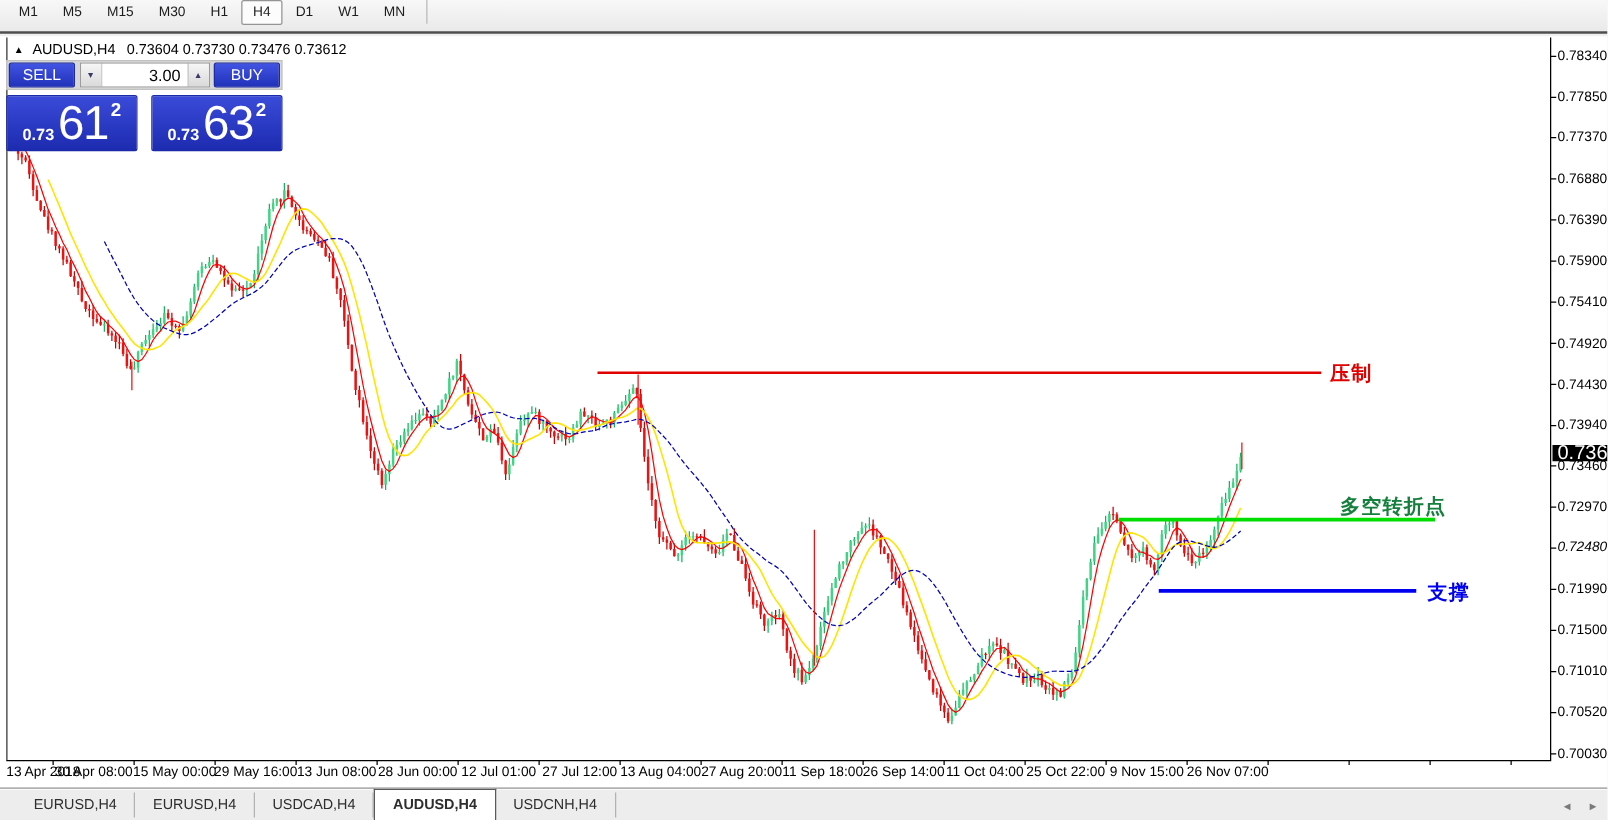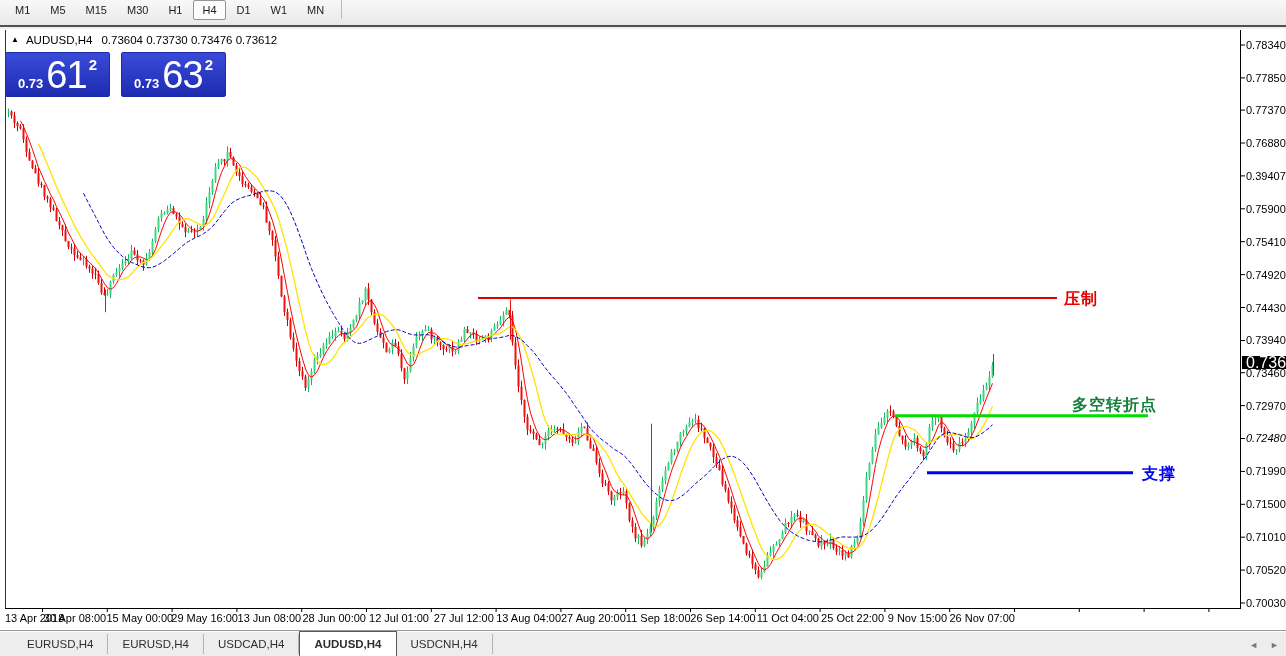--- a/index.html
+++ b/index.html
@@ -174,21 +174,21 @@
   <div class="chart-title">
     <span class="tri">▲</span>
     <span class="sym">AUDUSD,H4</span>
     <span class="ohlc">0.73604 0.73730 0.73476 0.73612</span>
   </div>
   <div class="price-tag" style="top: 356.476px;">0.73612</div>
 <div class="pxlabel" style="top: 39px;">0.78340</div>
     <div class="pxlabel" style="top: 71.9025px;">0.77850</div>
     <div class="pxlabel" style="top: 104.134px;">0.77370</div>
     <div class="pxlabel" style="top: 137.036px;">0.76880</div>
-    <div class="pxlabel" style="top: 169.939px;">0.39407</div>
+    <div class="pxlabel" style="top: 169.939px;">0.76390</div>
     <div class="pxlabel" style="top: 202.841px;">0.75900</div>
     <div class="pxlabel" style="top: 235.744px;">0.75410</div>
     <div class="pxlabel" style="top: 268.646px;">0.74920</div>
     <div class="pxlabel" style="top: 301.549px;">0.74430</div>
     <div class="pxlabel" style="top: 334.451px;">0.73940</div>
     <div class="pxlabel" style="top: 366.682px;">0.73460</div>
     <div class="pxlabel" style="top: 399.585px;">0.72970</div>
     <div class="pxlabel" style="top: 432.487px; font-style: italic;">0.72480</div>
     <div class="pxlabel" style="top: 465.39px;">0.71990</div>
     <div class="pxlabel" style="top: 498.292px;">0.71500</div>
@@ -210,20 +210,33 @@
     <div class="txlabel" style="left: 787.8px; transform: translateX(-50%);">11 Oct 04:00</div>
     <div class="txlabel" style="left: 852.6px; transform: translateX(-50%);">25 Oct 22:00</div>
     <div class="txlabel" style="left: 917.4px; transform: translateX(-50%);">9 Nov 15:00</div>
     <div class="txlabel" style="left: 982.2px; transform: translateX(-50%);">26 Nov 07:00</div>
     <div class="ann-label" style="color: rgb(224, 0, 0); left: 1064px; top: 289.148px;">压制</div>
     <div class="ann-label" style="color: #15803d; left: 1072px; top: 394.657px;">多空转折点</div>
     <div class="ann-label" style="color: rgb(0, 0, 240); left: 1142px; top: 463.733px;">支撑</div>
   </div>
 
 <div class="trade-panel">
+  <div class="tp-row1">
+    <div class="btn-trade">SELL</div>
+    <div class="spinner">
+      <div class="spin-btn down">
+        <span>▼</span>
+      </div>
+      <input class="vol" readonly="" value="3.00" style="">
+      <div class="spin-btn up">
+        <span>▲</span>
+      </div>
+    </div>
+    <div class="btn-trade">BUY</div>
+  </div>
   <div class="tp-row2">
     <div class="price-box">
       <span class="pb-frac">0.73</span>
       <span class="pb-big">61</span>
       <span class="pb-sup">2</span>
     </div>
     <div class="price-box">
       <span class="pb-frac">0.73</span>
       <span class="pb-big">63</span>
       <span class="pb-sup">2</span>

